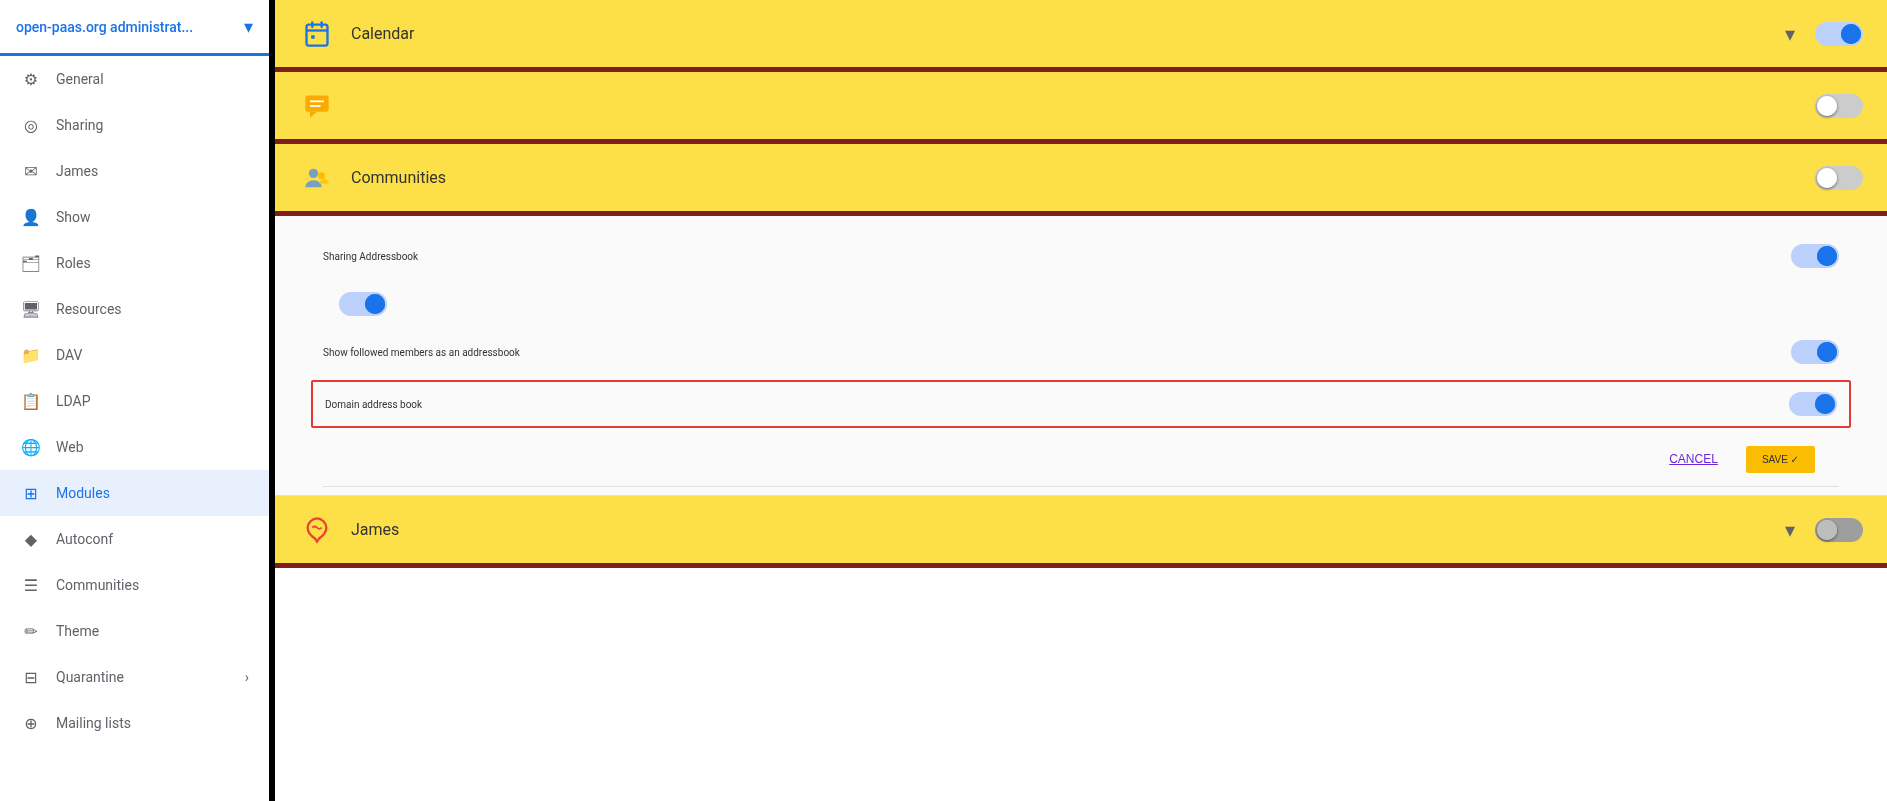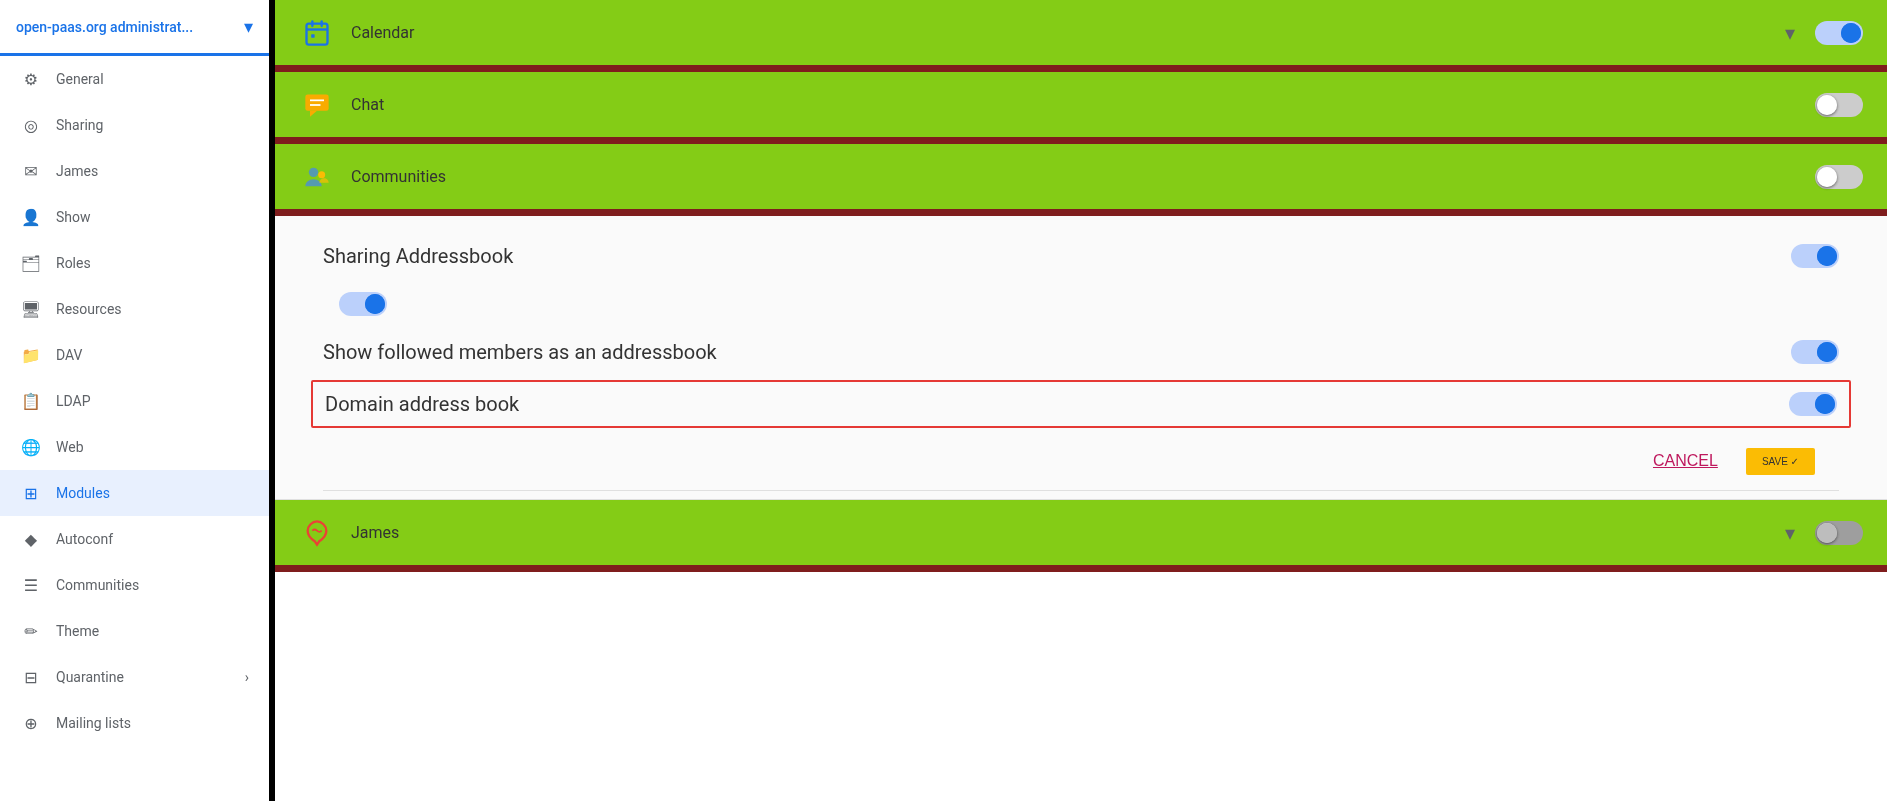--- a/index.html
+++ b/index.html
@@ -67,22 +67,22 @@
       overflow-y: auto;
       background: #fff;
     }
 
     
     .section-row {
       display: flex;
       align-items: center;
       padding: 0 24px;
       min-height: 72px;
-      border-bottom: 7px solid #7f1d1d;
-      background: #84cc16;
+      border-bottom: 5px solid #7f1d1d;
+      background: #fde047;
       justify-content: space-between;
     }
     .section-row .section-icon {
       width: 36px;
       height: 36px;
       margin-right: 16px;
       display: flex;
       align-items: center;
       justify-content: center;
       flex-shrink: 0;
@@ -139,21 +139,21 @@
       padding: 16px 48px 8px 48px;
     }
     .sub-item {
       display: flex;
       align-items: center;
       padding: 12px 0;
       border: none;
     }
     .sub-item-label {
       flex: 1;
-      font-size: 20px;
+      font-size: 10px;
       color: #333;
     }
     .sub-item-toggle {
       margin-left: 16px;
     }
 
     
     .sub-item.highlighted {
       border: 2px solid #e53935;
       padding: 10px 12px;
@@ -167,22 +167,22 @@
       justify-content: flex-end;
       align-items: center;
       padding: 12px 24px;
       background: #fafafa;
       border-bottom: 1px solid #e0e0e0;
       gap: 16px;
     }
     .btn-cancel {
       background: none;
       border: none;
-      color: #be185d;
-      font-size: 16px;
+      color: #6d28d9;
+      font-size: 12px;
       font-weight: 500;
       cursor: pointer;
       text-transform: uppercase;
       padding: 8px 12px;
       text-decoration: underline;
     }
     .btn-save {
       background: #fbbc04;
       border: none;
       color: #333;
@@ -308,21 +308,20 @@
   </div>
       <div class="section-row">
     <div class="section-icon">
           <svg class="svg-icon" viewBox="0 0 24 24">
             <rect x="2" y="3" width="20" height="14" rx="2" fill="#f9ab00"></rect>
             <polygon points="6,17 6,22 12,17" fill="#f9ab00"></polygon>
             <line x1="6" y1="8" x2="18" y2="8" stroke="white" stroke-width="1.5"></line>
             <line x1="6" y1="12" x2="15" y2="12" stroke="white" stroke-width="1.5"></line>
           </svg>
         </div>
-    <span class="section-title ">Chat</span>
 
     <label class="toggle off" style="cursor:pointer;">
       <input type="checkbox" style="opacity: 0; width: 0px; height: 0px;">
       <span class="toggle-slider" style="background:#ccc; border-radius:12px; position:absolute; top:0; left:0; right:0; bottom:0;">
         <span style="position:absolute;width:20px;height:20px;border-radius:50%;top:2px;left:2px;background:#fff;transition:0.2s;box-shadow:0 1px 3px rgba(0,0,0,0.3);"></span>
       </span>
     </label>
   </div>
       <div class="section-row">
     <div class="section-icon">

